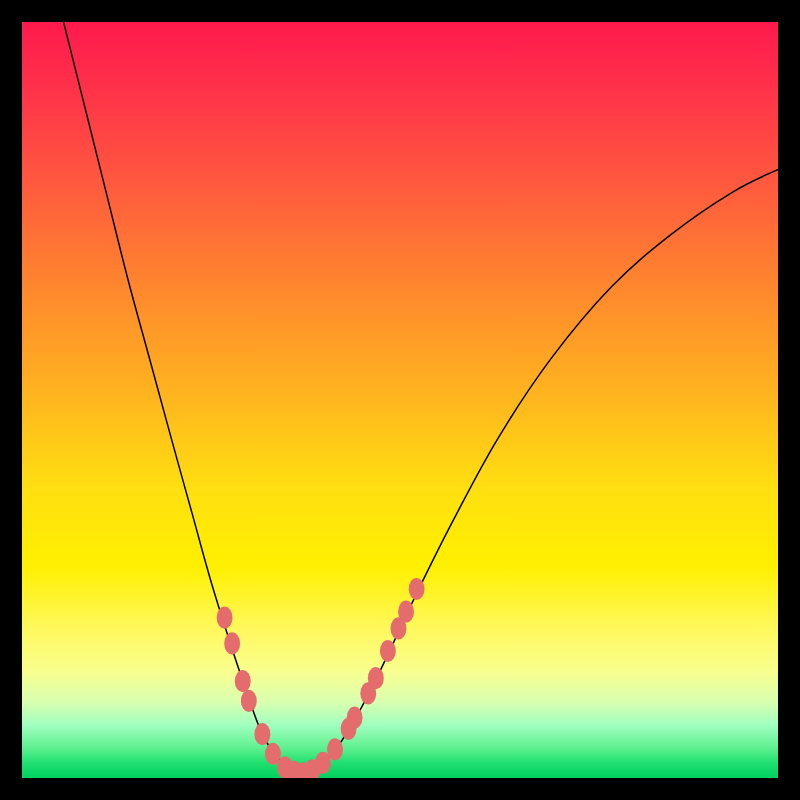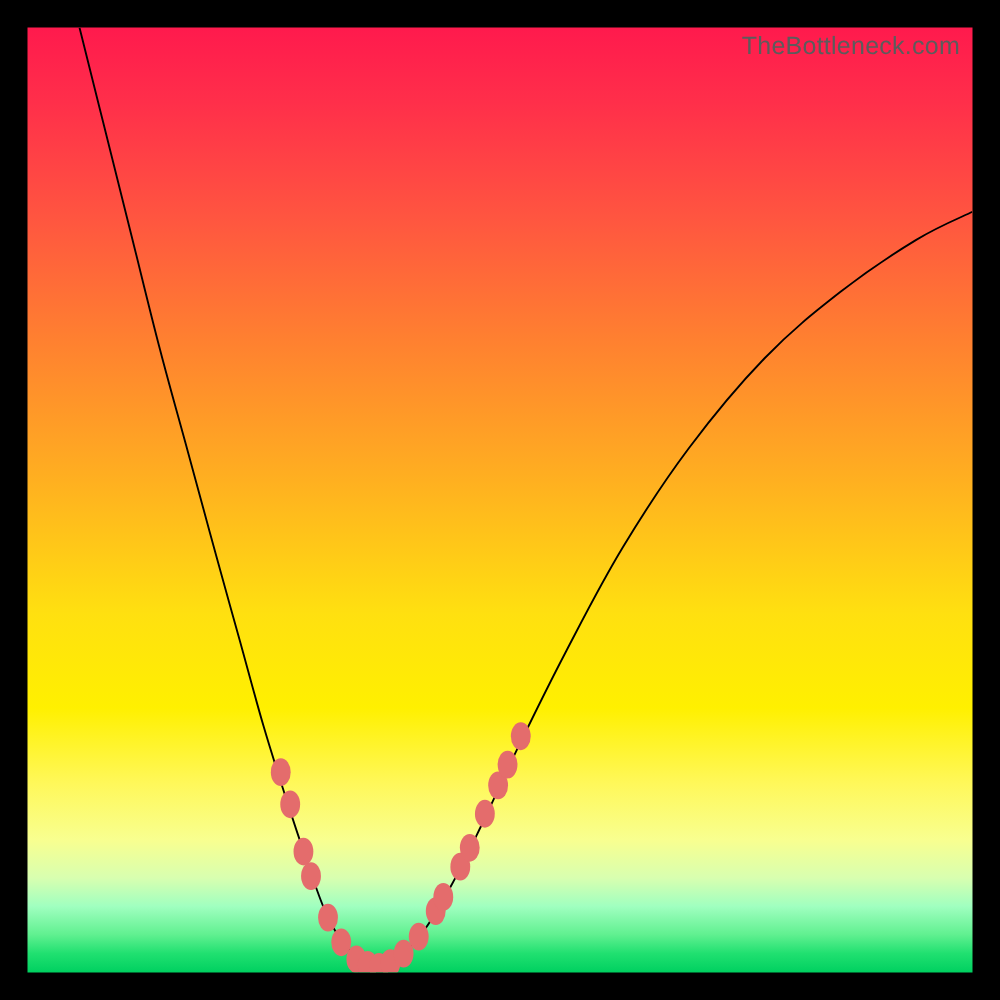--- a/index.html
+++ b/index.html
@@ -59,21 +59,20 @@
     fill: none;
     stroke: #000;
     stroke-width: 1.5;
   }
 </style>
 </head>
 <body>
 
 <div class="frame">
   <div class="plot-area">
-    <div class="watermark">TheBottleneck.com</div>
     <svg class="curves" viewBox="0 0 756 756" preserveAspectRatio="none">
       <path id="left-curve" class="curve" d="M 41.58 0.00 C 44.98 13.61, 53.00 45.66, 60.48 75.60 C 67.96 105.54, 75.00 133.66, 83.16 166.32 C 91.32 198.98, 97.68 225.74, 105.84 257.04 C 114.00 288.34, 120.36 310.26, 128.52 340.20 C 136.68 370.14, 143.72 396.14, 151.20 423.36 C 158.68 450.58, 163.30 466.91, 170.10 491.40 C 176.90 515.89, 182.20 536.31, 189.00 559.44 C 195.80 582.57, 201.78 600.87, 207.90 619.92 C 214.02 638.97, 217.58 649.63, 223.02 665.28 C 228.46 680.93, 232.70 694.61, 238.14 706.86 C 243.58 719.11, 247.82 726.11, 253.26 733.32 C 258.70 740.53, 263.62 743.66, 268.38 746.93 C 273.14 750.19, 277.68 750.65, 279.72 751.46"></path>
       <path id="right-curve" class="curve" d="M 279.72 751.46 C 283.12 749.83, 291.82 747.70, 298.62 742.39 C 305.42 737.08, 310.04 732.46, 317.52 721.98 C 325.00 711.50, 332.04 699.15, 340.20 684.18 C 348.36 669.21, 353.35 658.55, 362.88 638.82 C 372.41 619.09, 380.87 599.73, 393.12 574.56 C 405.37 549.39, 415.95 527.54, 430.92 498.96 C 445.89 470.38, 458.59 445.06, 476.28 415.80 C 493.97 386.54, 508.79 363.64, 529.20 336.42 C 549.61 309.20, 567.91 287.05, 589.68 264.60 C 611.45 242.15, 628.39 228.69, 650.16 211.68 C 671.93 194.67, 691.59 181.67, 710.64 170.10 C 729.69 158.53, 747.84 151.50, 756.00 147.42"></path>
       <g id="markers">
           <ellipse cx="202.61" cy="595.73" rx="7.94" ry="11.11" class="marker" fill="#e46c6c"></ellipse>
           <ellipse cx="210.17" cy="621.43" rx="7.94" ry="11.11" class="marker" fill="#e46c6c"></ellipse>
           <ellipse cx="220.75" cy="659.23" rx="7.94" ry="11.11" class="marker" fill="#e46c6c"></ellipse>
           <ellipse cx="226.80" cy="678.89" rx="7.94" ry="11.11" class="marker" fill="#e46c6c"></ellipse>
           <ellipse cx="240.41" cy="712.15" rx="7.94" ry="11.11" class="marker" fill="#e46c6c"></ellipse>
           <ellipse cx="250.99" cy="731.81" rx="7.94" ry="11.11" class="marker" fill="#e46c6c"></ellipse>

